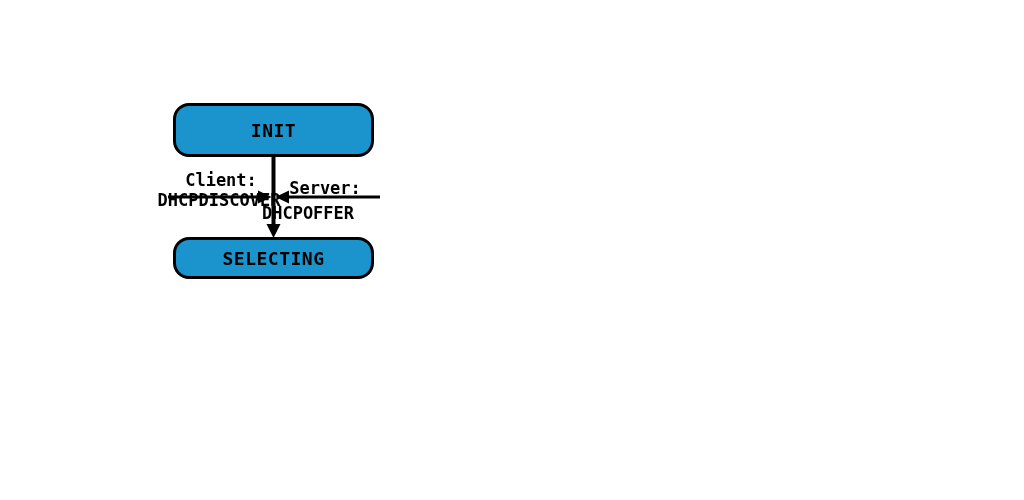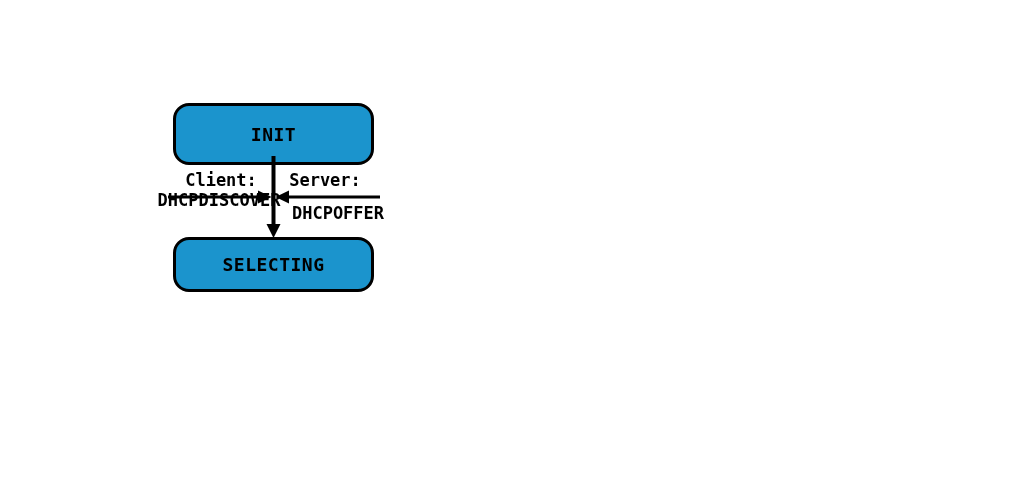--- a/index.html
+++ b/index.html
@@ -16,30 +16,30 @@
   }
   .canvas {
     position: relative;
     width: 1024px; height: 500px;
     background: var(--bg);
   }
   .state-box {
     position: absolute;
     left: 173px;
     width: 201px;
-    height: 62px;
+    height: 54px;
     background: var(--state-fill);
     border: 3px solid var(--stroke);
     border-radius: 16px;
     display: flex;
     align-items: center;
     justify-content: center;
   }
   .state-box.init { top: 103px; }
-  .state-box.selecting { top: 237px; height: 55px; }
+  .state-box.selecting { top: 237px; height: 42px; }
   .state-label {
     font-size: 18px;
     font-weight: bold;
     letter-spacing: 0.5px;
     color: var(--stroke);
   }
   svg.arrows {
     position: absolute;
     left: 0; top: 0;
     width: 1024px; height: 500px;
@@ -49,23 +49,23 @@
   .lbl {
     position: absolute;
     font-size: 17px;
     font-weight: bold;
     color: var(--stroke);
     line-height: 16px;
     white-space: nowrap;
     transform: translateX(-50%);
   }
   .lbl.client   { left: 221px; top: 172px; }
-  .lbl.server   { left: 325px; top: 172px; }
+  .lbl.server   { left: 325px; top: 180px; }
   .lbl.discover { left: 219px; top: 192px; }
-  .lbl.offer    { left: 338px; top: 205px; }
+  .lbl.offer    { left: 308px; top: 205px; }
 </style>
 </head>
 <body>
 
 <div class="canvas">
 
   <div class="state-box init">
     <span class="state-label">INIT</span>
   </div>
 

